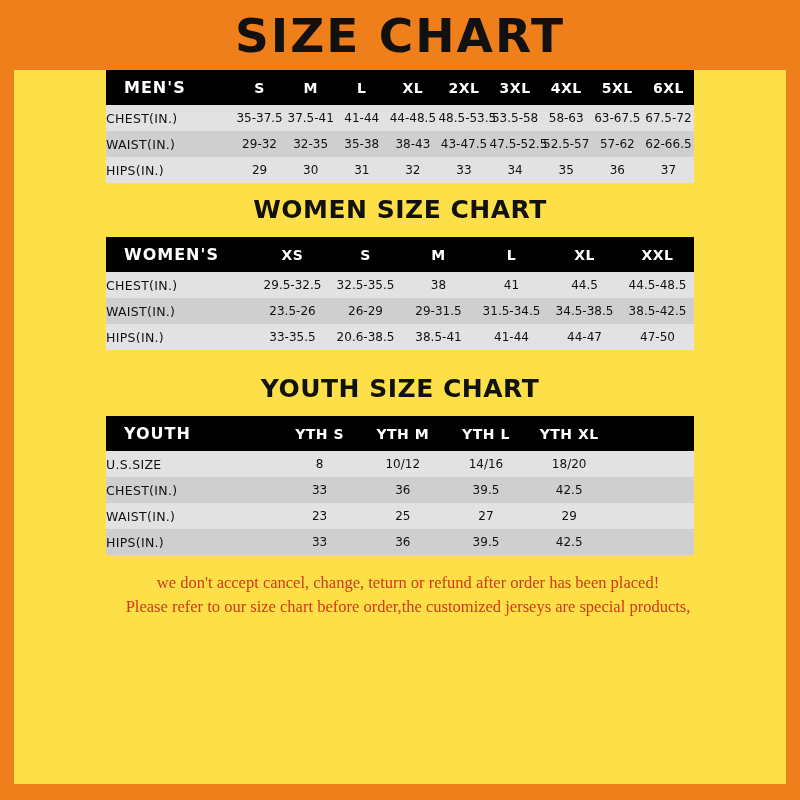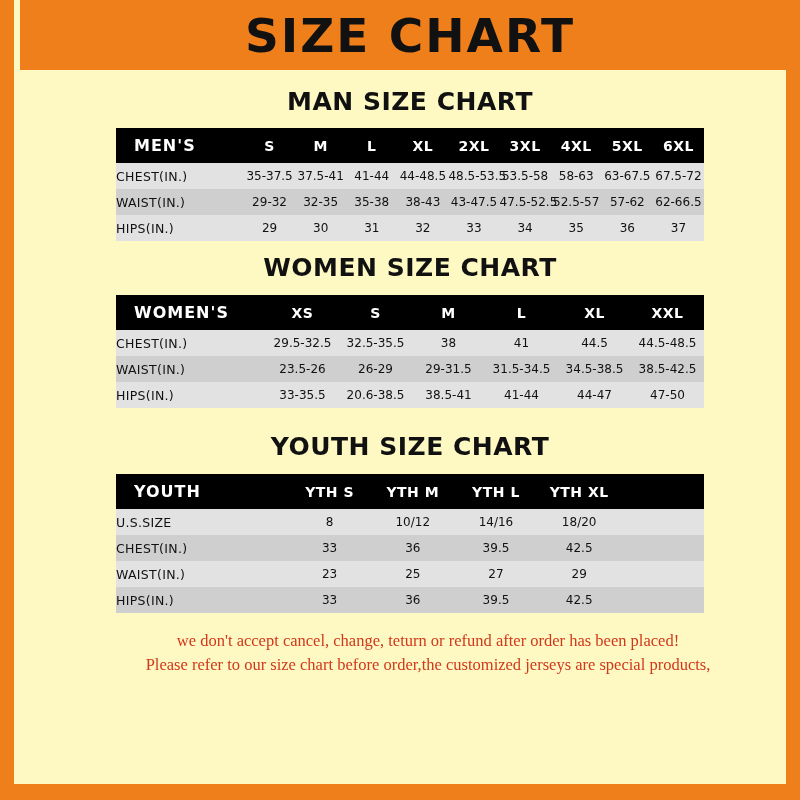--- a/index.html
+++ b/index.html
@@ -10,25 +10,24 @@
     width: 800px;
     height: 800px;
     background: #ffffff;
     font-family: "Liberation Sans", sans-serif;
     overflow: hidden;
   }
   .page {
     position: relative;
     width: 800px;
     height: 800px;
-    background: #fef9c3;
+    background: #fde047;
     box-sizing: border-box;
     border-left: 14px solid #ef7f1a;
     border-right: 14px solid #ef7f1a;
-    padding-left: 20px;
   }
   .top-banner {
     background: #ef7f1a;
     height: 70px;
     display: flex;
     align-items: center;
     justify-content: center;
     margin: 0 -14px;
   }
   .top-banner .title {
@@ -120,21 +119,20 @@
 <body>
 
 <div class="page">
 
   <div class="top-banner">
     <div class="title">SIZE CHART</div>
   </div>
 
   <div class="content">
 
-    <div class="section-title t1">MAN SIZE CHART</div>
     <table class="size-table men-table">
       <colgroup>
         <col class="c0">
           <col>
           <col>
           <col>
           <col>
           <col>
           <col>
           <col>

